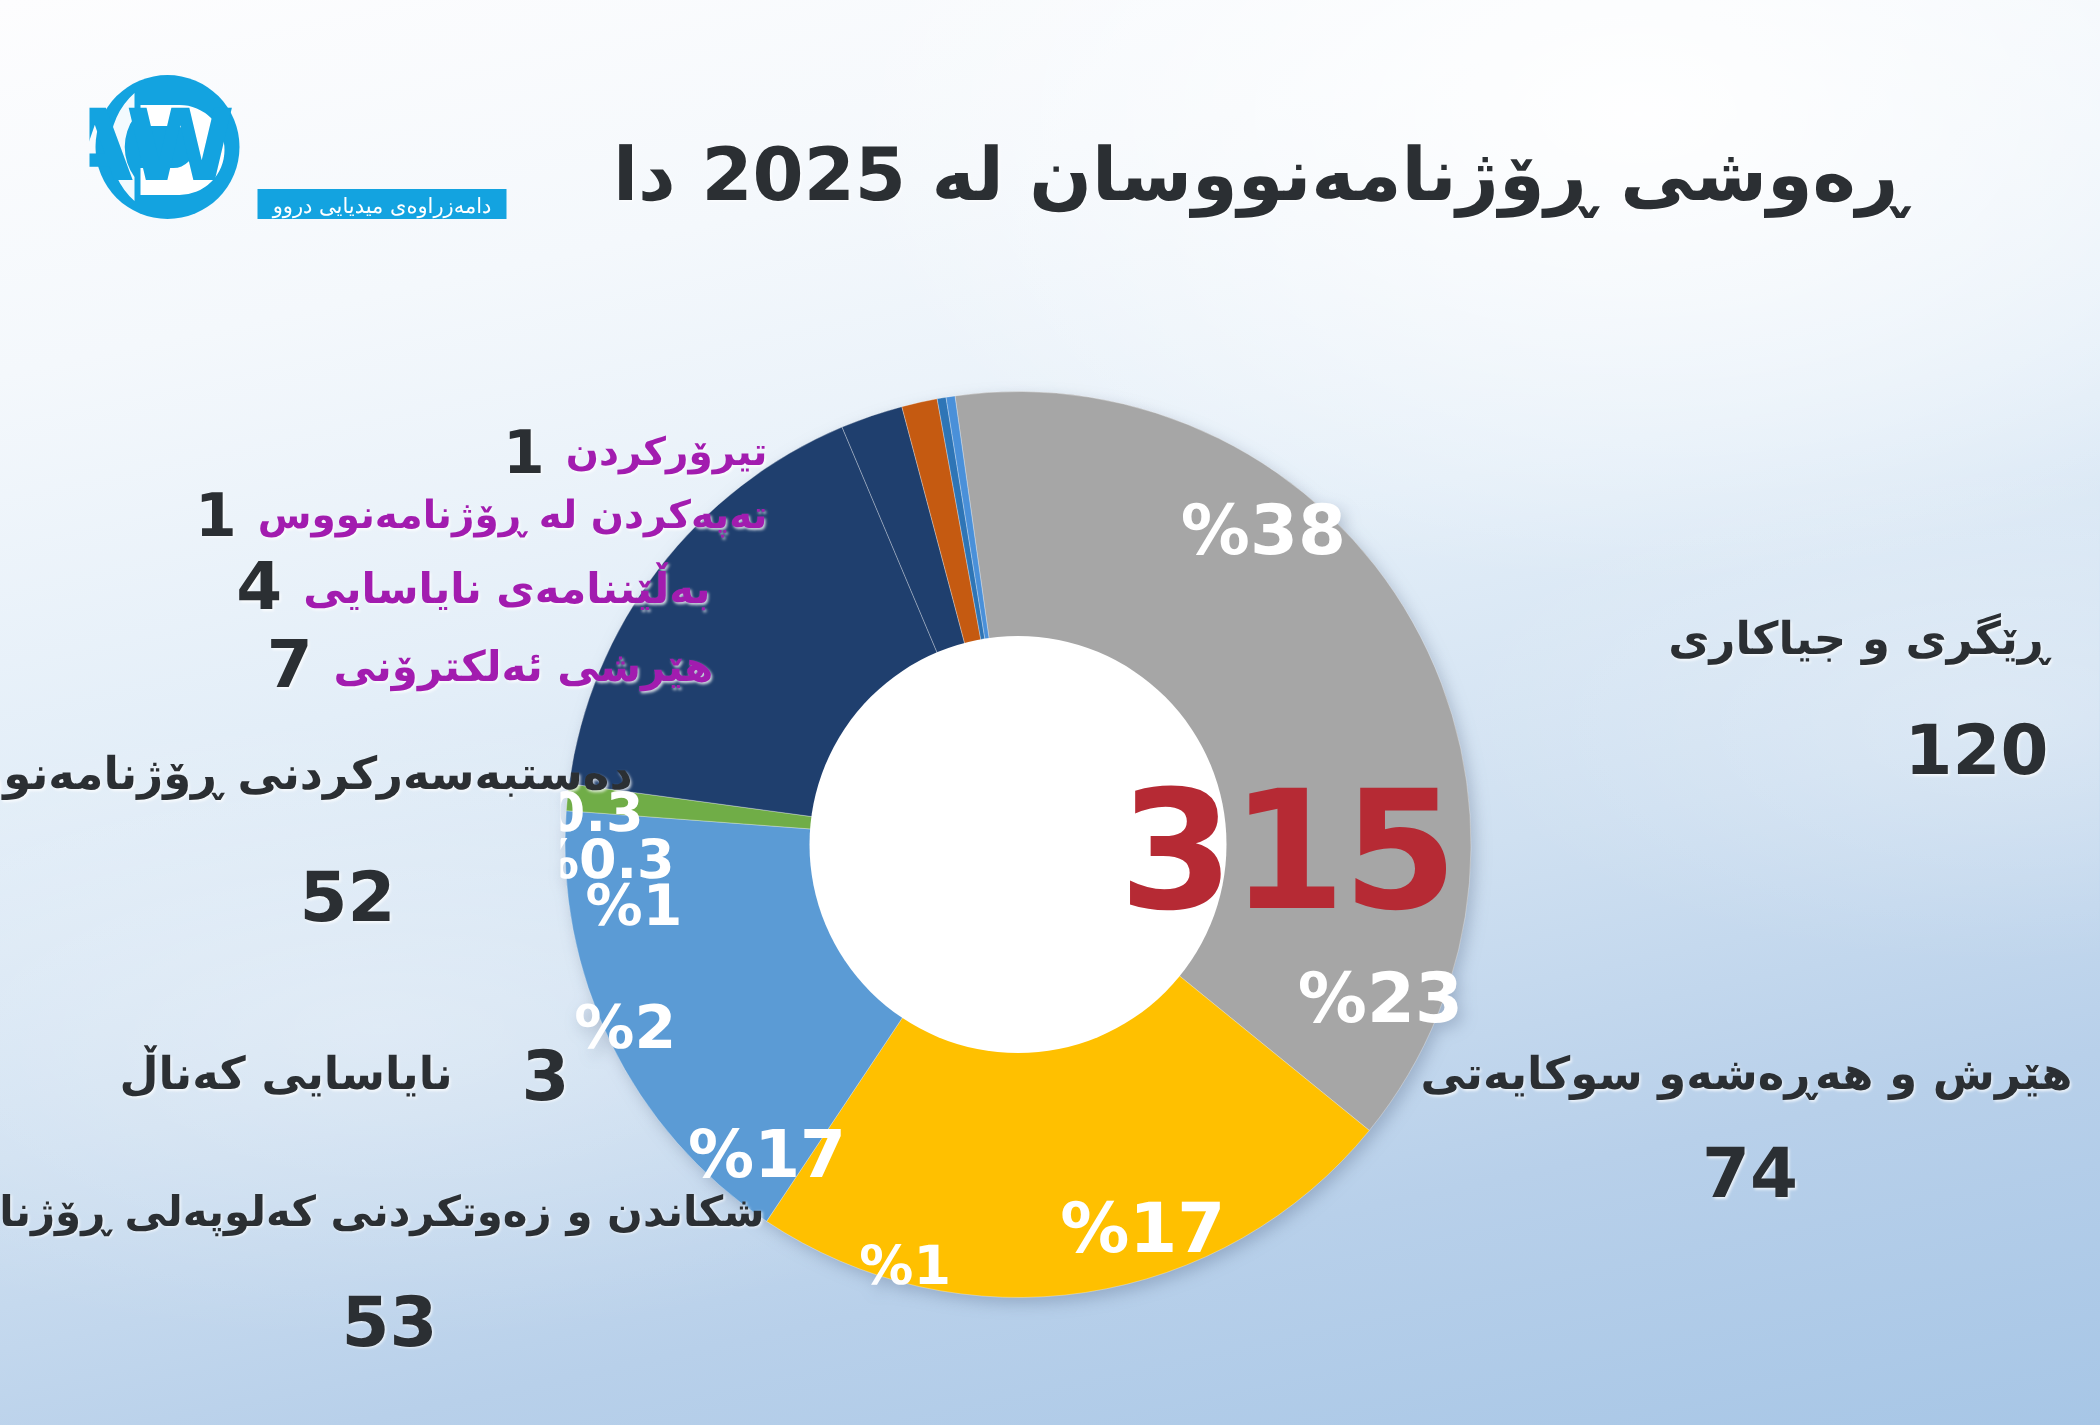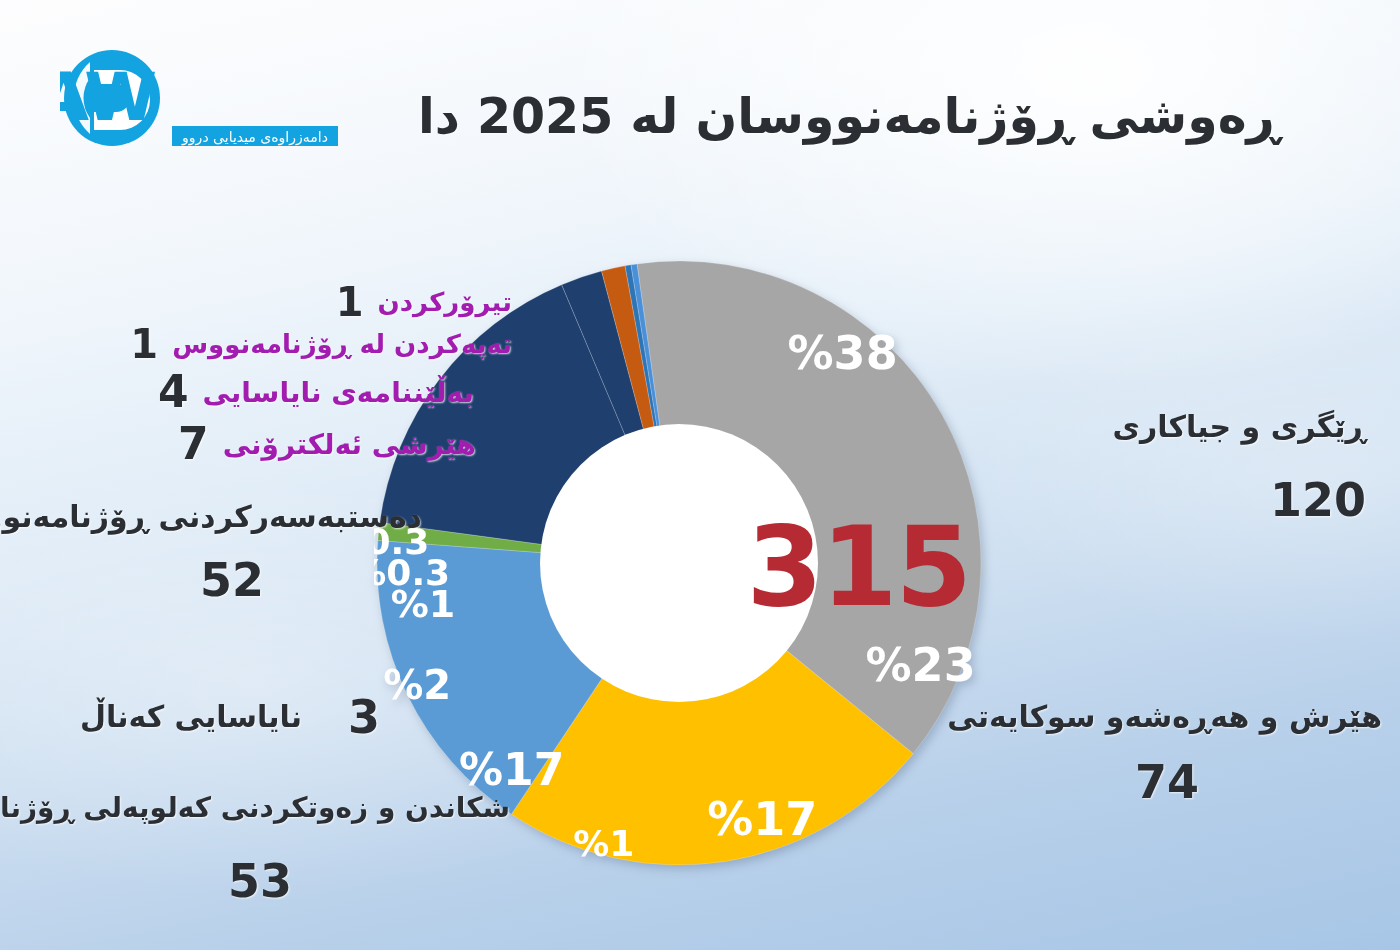--- a/index.html
+++ b/index.html
@@ -20,21 +20,21 @@
     pointer-events:none;
   }
 
   
   .logo{position:absolute;left:60px;top:48px;width:340px;height:110px;}
   .logo svg{display:block;}
 
   
   .title{
     position:absolute;right:120px;top:88px;width:880px;
-    text-align:right;
+    text-align:center;
     font-size:49px;font-weight:bold;color:#2b2f33;
     letter-spacing:0px;
     text-shadow:1px 1px 2px rgba(255,255,255,0.8);
     direction:rtl;
     white-space:nowrap;
   }
 
   
   .chart-wrap{position:absolute;left:374px;top:258px;width:610px;height:610px;}
   .chart-wrap svg{display:block;filter:drop-shadow(3px 4px 5px rgba(60,80,110,0.28));}
@@ -60,21 +60,21 @@
   .lbl .val{font-size:46px;font-weight:bold;line-height:1.1;}
 
   
   .lbl-right-1{right:34px;top:410px;width:330px;}
   .lbl-right-1 .val{margin-top:30px;}
   .lbl-right-2{right:18px;top:700px;text-align:center;width:430px;}
   .lbl-right-2 .val{margin-top:22px;}
 
   
   .lbl-left-1{left:42px;top:500px;text-align:center;width:380px;}
-  .lbl-left-1 .val{margin-top:20px;}
+  .lbl-left-1 .val{margin-top:38px;}
   .lbl-left-2{left:30px;top:692px;width:400px;display:flex;align-items:center;justify-content:center;gap:46px;}
   .lbl-left-2 .val{font-size:46px;}
   .lbl-left-3{left:10px;top:792px;text-align:center;width:500px;}
   .lbl-left-3 .name{font-size:28px;}
   .lbl-left-3 .val{margin-top:32px;}
 
   
   .stack{position:absolute;left:120px;top:282px;width:392px;direction:rtl;}
   .stack .row{
     display:flex;align-items:center;justify-content:flex-start;

